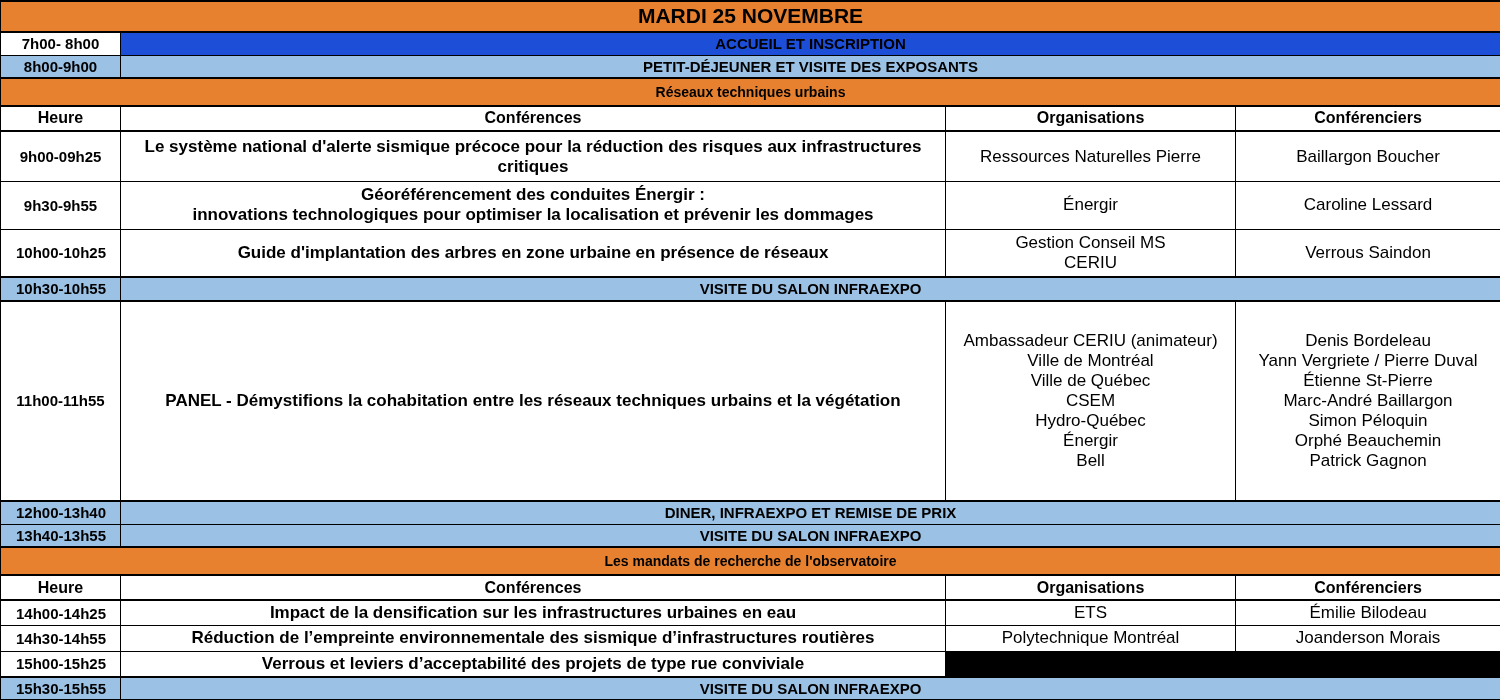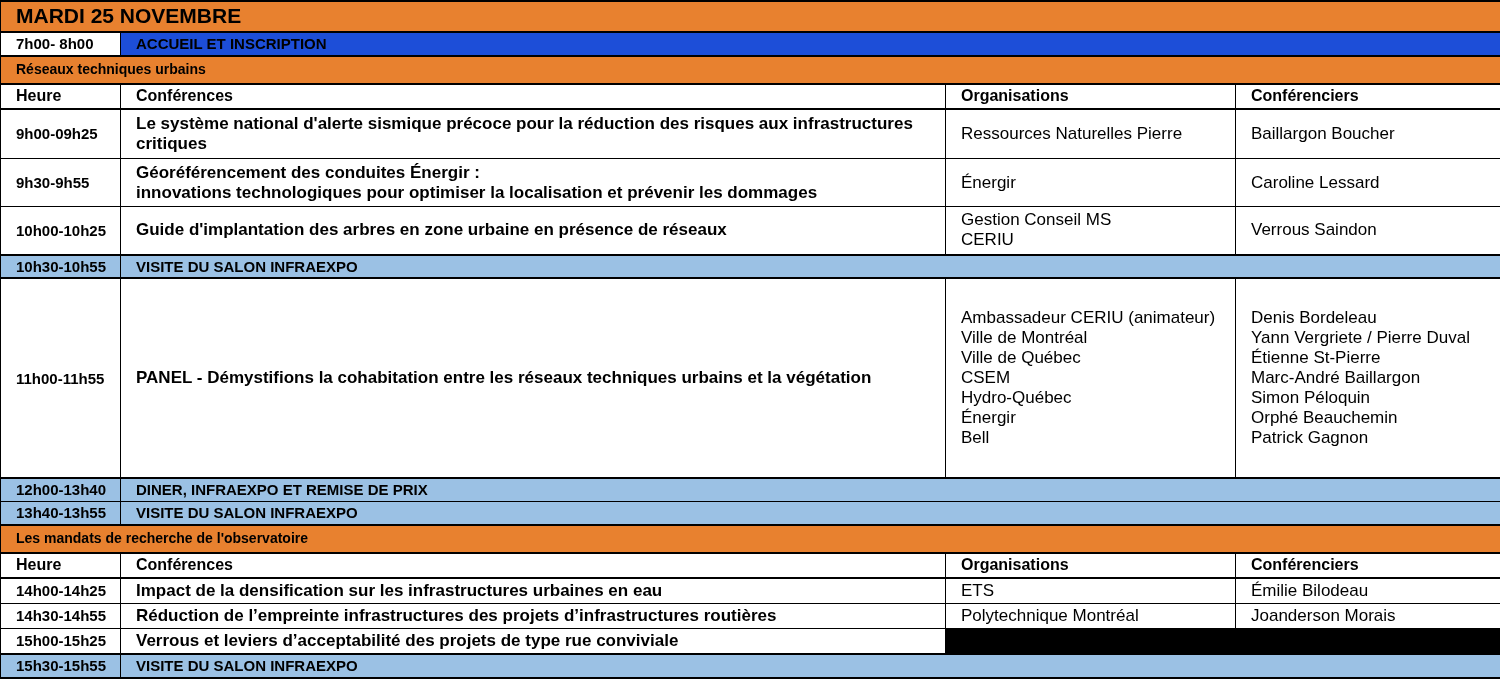--- a/index.html
+++ b/index.html
@@ -17,20 +17,21 @@
   }
   #schedule {
     width: 1500px;
     border-collapse: collapse;
     table-layout: fixed;
   }
   #schedule td {
     border: 1px solid #000000;
     padding: 2px 15px;
     vertical-align: middle;
+    text-align: center;
     line-height: 1.18;
   }
 
   
   col.c-time  { width: 120px; }
   col.c-conf  { width: 825px; }
   col.c-org   { width: 290px; }
   col.c-spk   { width: 265px; }
 
   
@@ -105,20 +106,24 @@
 
     <tr>
       <td class="day-title" colspan="4">MARDI 25 NOVEMBRE</td>
     </tr>
 
     <tr>
       <td class="time-cell">7h00- 8h00</td>
       <td class="break-label" style="background:#1d4ed8;" colspan="3">ACCUEIL ET INSCRIPTION</td>
     </tr>
 
+    <tr class="break-row">
+      <td class="time-cell">8h00-9h00</td>
+      <td class="break-label" colspan="3">PETIT-DÉJEUNER ET VISITE DES EXPOSANTS</td>
+    </tr>
 
     <tr>
       <td class="section-title" colspan="4">Réseaux techniques urbains</td>
     </tr>
 
     <tr>
       <td class="colhead">Heure</td>
       <td class="colhead">Conférences</td>
       <td class="colhead">Organisations</td>
       <td class="colhead">Conférenciers</td>
@@ -202,21 +207,21 @@
 
     <tr style="height:25px;">
       <td class="time-cell">14h00-14h25</td>
       <td class="conf-title">Impact de la densification sur les infrastructures urbaines en eau</td>
       <td class="plain">ETS</td>
       <td class="plain">Émilie Bilodeau</td>
     </tr>
 
     <tr style="height:25px;">
       <td class="time-cell">14h30-14h55</td>
-      <td class="conf-title">Réduction de l’empreinte infrastructures des projets d’infrastructures routières</td>
+      <td class="conf-title">Réduction de l’empreinte environnementale des sismique d’infrastructures routières</td>
       <td class="plain">Polytechnique Montréal</td>
       <td class="plain">Joanderson Morais</td>
     </tr>
 
     <tr style="height:25px;">
       <td class="time-cell thickbottom">15h00-15h25</td>
       <td class="conf-title thickbottom">Verrous et leviers d’acceptabilité des projets de type rue conviviale</td>
       <td class="blank-black thickbottom"></td>
       <td class="blank-black thickbottom"></td>
     </tr>

